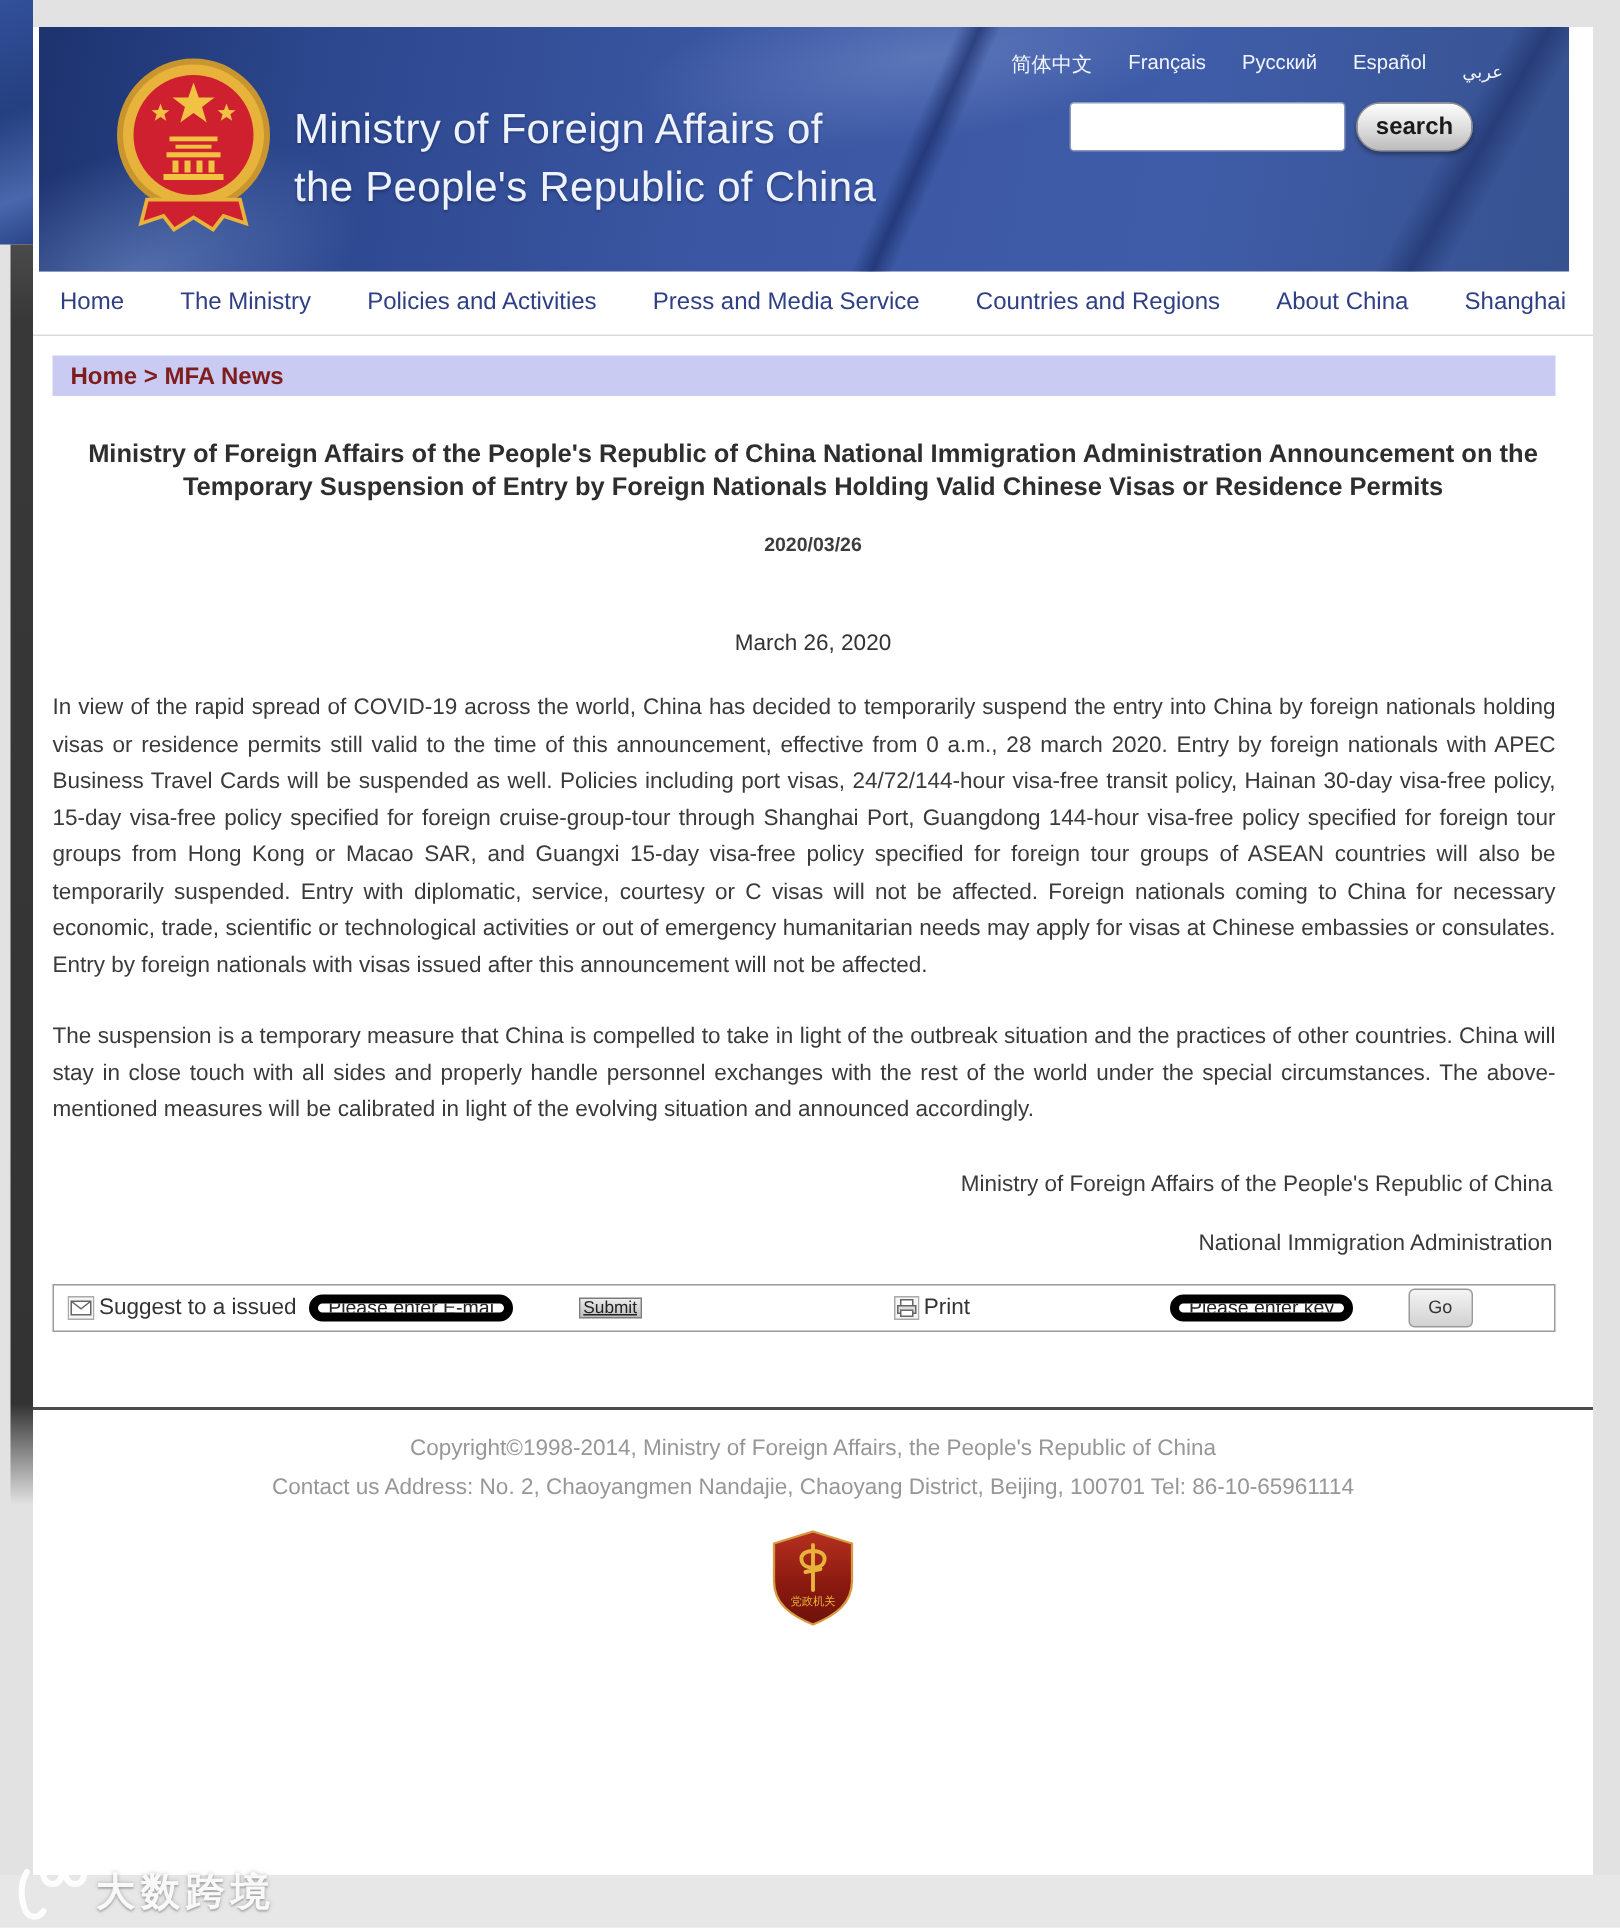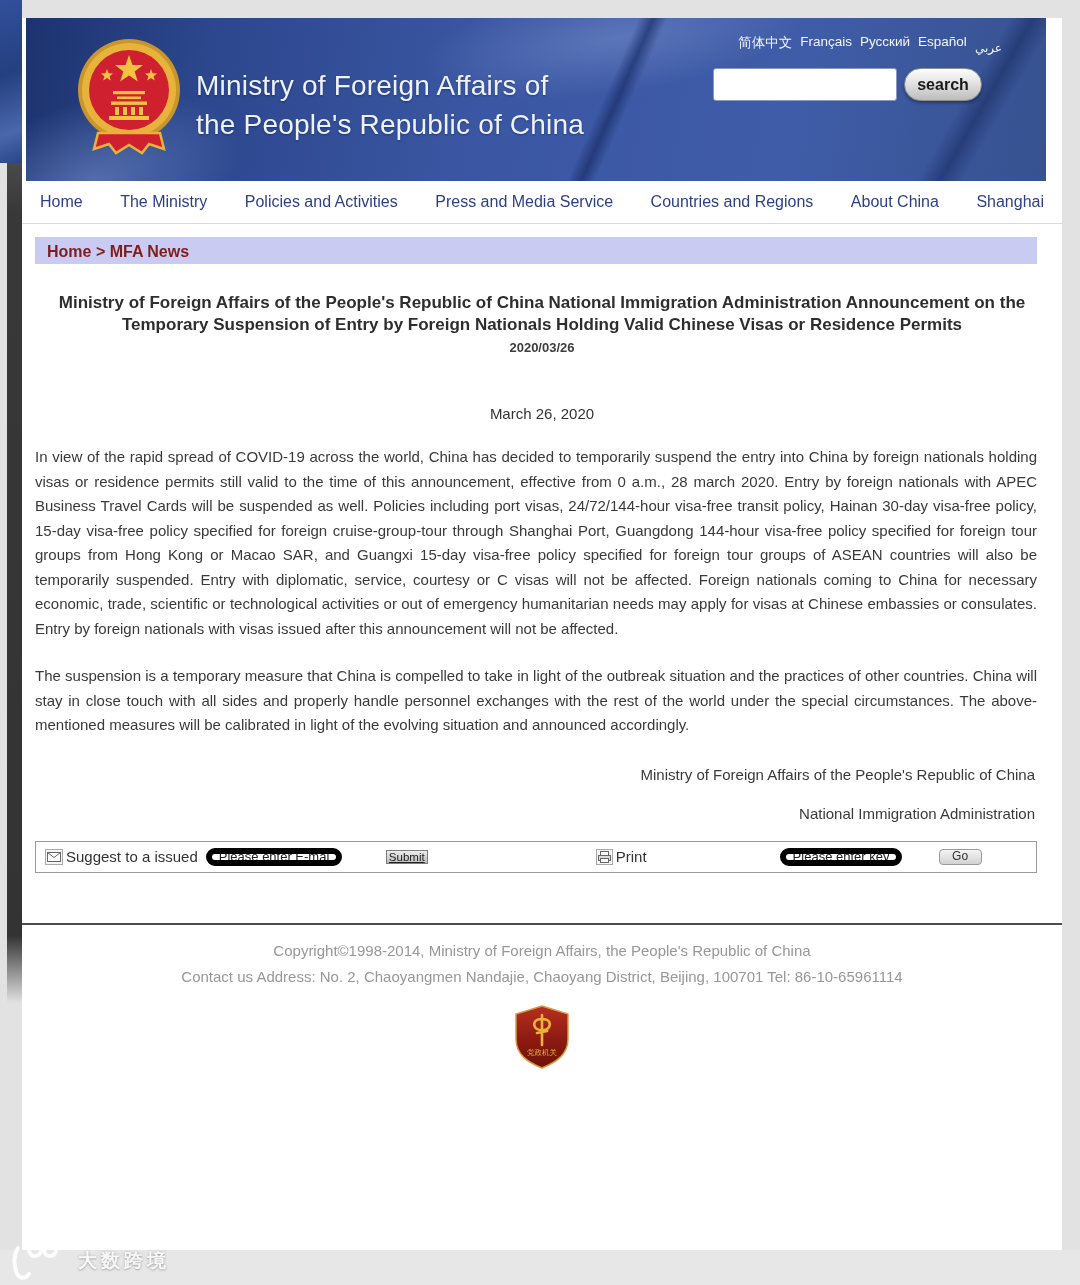--- a/index.html
+++ b/index.html
@@ -33,21 +33,21 @@
     background:linear-gradient(90deg,rgba(22,42,100,0) 0%,rgba(26,45,105,.7) 50%,rgba(22,42,100,0) 100%);
     transform:rotate(24deg); }
   .globe-line-2 { position:absolute; left:930px; top:-30px; width:40px; height:260px;
     background:linear-gradient(90deg,rgba(20,38,92,0) 0%,rgba(24,42,98,.55) 50%,rgba(20,38,92,0) 100%);
     transform:rotate(30deg); }
   .emblem { position:absolute; left:50px; top:15px; }
   .mfa-title { position:absolute; left:170px; top:48px; color:#eef2fc;
     font-size:28px; font-weight:500; line-height:39px; letter-spacing:.2px;
     text-shadow:0 1px 2px rgba(10,20,60,.4); }
   .lang-row { position:absolute; right:44px; top:16px; display:flex; align-items:flex-start;
-    gap:8px; color:#f2f5ff; font-size:13.5px; }
+    gap:24px; color:#f2f5ff; font-size:13.5px; }
   .lang-row span { cursor:pointer; white-space:nowrap; }
   .lang-arabic { margin-top:7px; font-size:12px; }
   .search-input { position:absolute; left:687px; top:50px; width:184px; height:33px;
     border:1px solid #8a97c0; border-radius:3px; background:#fff; padding:0 8px; font-size:14px;
     font-family:"Liberation Sans",sans-serif; }
   .search-btn { position:absolute; left:878px; top:50px; width:78px; height:33px;
     border:1px solid #8f8f8f; border-radius:17px;
     background:linear-gradient(180deg,#fdfdfd 0%,#e3e3e3 45%,#bcbcbc 100%);
     font-size:16px; font-weight:700; color:#1a1a1a; cursor:pointer;
     box-shadow:0 2px 3px rgba(0,0,0,.35); font-family:"Liberation Sans",sans-serif; }
@@ -57,21 +57,21 @@
     padding:0 18px; border-bottom:1px solid #d9d9e4; }
   .main-nav span { font-size:16px; font-weight:400; color:#2e3f86; white-space:nowrap; cursor:pointer; }
 
   
   .breadcrumb { margin:13px 25px 0 13px; height:27px; background:#c9cbf2;
     font-size:16px; font-weight:700; color:#7f1d1d; line-height:30px; padding-left:12px; }
 
   
   .article-title { margin:28px auto 0; width:1000px; text-align:center;
     font-size:17px; font-weight:700; color:#2e2e2e; line-height:22px; }
-  .article-date { margin-top:4px; text-align:center; font-size:13px; font-weight:700; color:#3d3d3d; }
+  .article-date { margin-top:19px; text-align:center; font-size:13px; font-weight:700; color:#3d3d3d; }
   .dateline { margin-top:50px; text-align:center; font-size:15px; color:#333; }
   .para { margin:23px 25px 0 13px; text-align:justify; font-size:15px; line-height:24.5px; color:#3a3a3a; }
   .sig { text-align:right; margin-right:27px; font-size:15px; color:#3a3a3a; }
   .sig-1 { margin-top:28px; }
   .sig-2 { margin-top:22px; }
 
   
   .toolbar { margin:19px 25px 0 13px; height:32px; border:1px solid #9a9a9a;
     display:flex; align-items:center; font-size:15px; color:#333; }
   .tb-icon { display:inline-flex; flex:none; }
@@ -79,35 +79,35 @@
   .tb-label { margin-left:3px; white-space:nowrap; }
   .tb-input { height:18px; border:6px solid #000000; border-radius:9px; padding:0 7px;
     font-size:13px; color:#222; font-family:"Liberation Sans",sans-serif; background:#fff; }
   .tb-input::placeholder { color:#222; text-decoration:underline; opacity:1; }
   .email-input { margin-left:8px; width:136px; }
   .submit-btn { margin-left:44px; width:42px; height:14px; font-size:11.5px; color:#222;
     border:1px solid #7d7d7d; background:linear-gradient(180deg,#ececec,#bdbdbd);
     text-decoration:underline; cursor:pointer; line-height:13px; font-family:"Liberation Sans",sans-serif; }
   .printer-box { margin-left:168px; }
   .keyword-input { margin-left:133px; width:122px; }
-  .go-btn { margin-left:37px; width:43px; height:16px; font-size:12px; color:#333;
+  .go-btn { margin-left:37px; width:43px; height:26px; font-size:12px; color:#333;
     border:1px solid #9a9a9a; border-radius:4px; background:linear-gradient(180deg,#f4f4f4,#d2d2d2);
     cursor:pointer; line-height:13px; font-family:"Liberation Sans",sans-serif; }
 
   
   .footer-rule { margin-top:50px; border-top:2px solid #4c4c4c; }
   .copyright { margin-top:17px; text-align:center; font-size:15px; color:#979797; }
   .contact { margin-top:9px; text-align:center; font-size:15px; color:#979797; }
   .gov-badge { display:block; margin:20px auto 0; cursor:pointer; }
 
   
   .watermark { position:absolute; left:8px; top:1240px; display:flex; align-items:center;
     color:rgba(255,255,255,.92); text-shadow:0 0 3px rgba(140,140,140,.6), 0 1px 1px rgba(120,120,120,.4);
     pointer-events:none; }
-  .watermark-text { font-size:19px; font-weight:700; letter-spacing:4px; margin-left:20px; }
+  .watermark-text { font-size:26px; font-weight:700; letter-spacing:4px; margin-left:6px; }
 </style>
 </head>
 <body>
 
 <div class="left-navy-sliver"></div>
 <div class="left-dark-band"></div>
 <div class="bottom-strip"></div>
 
 <div class="page">
 

